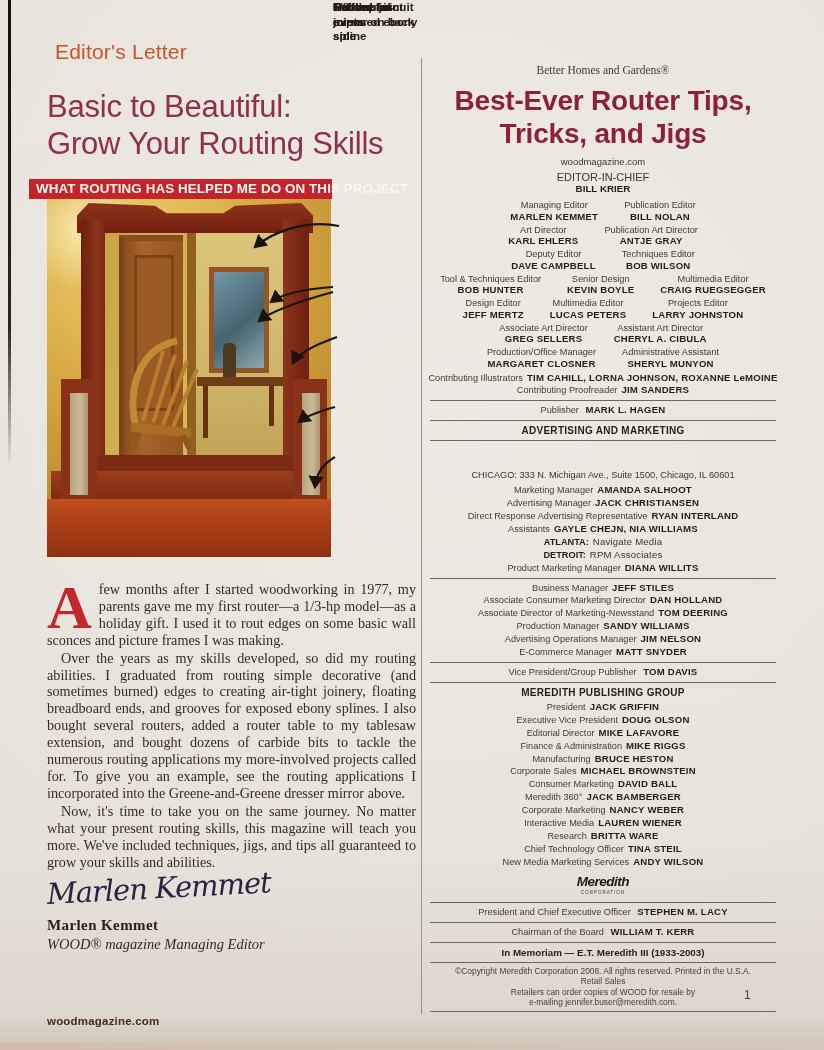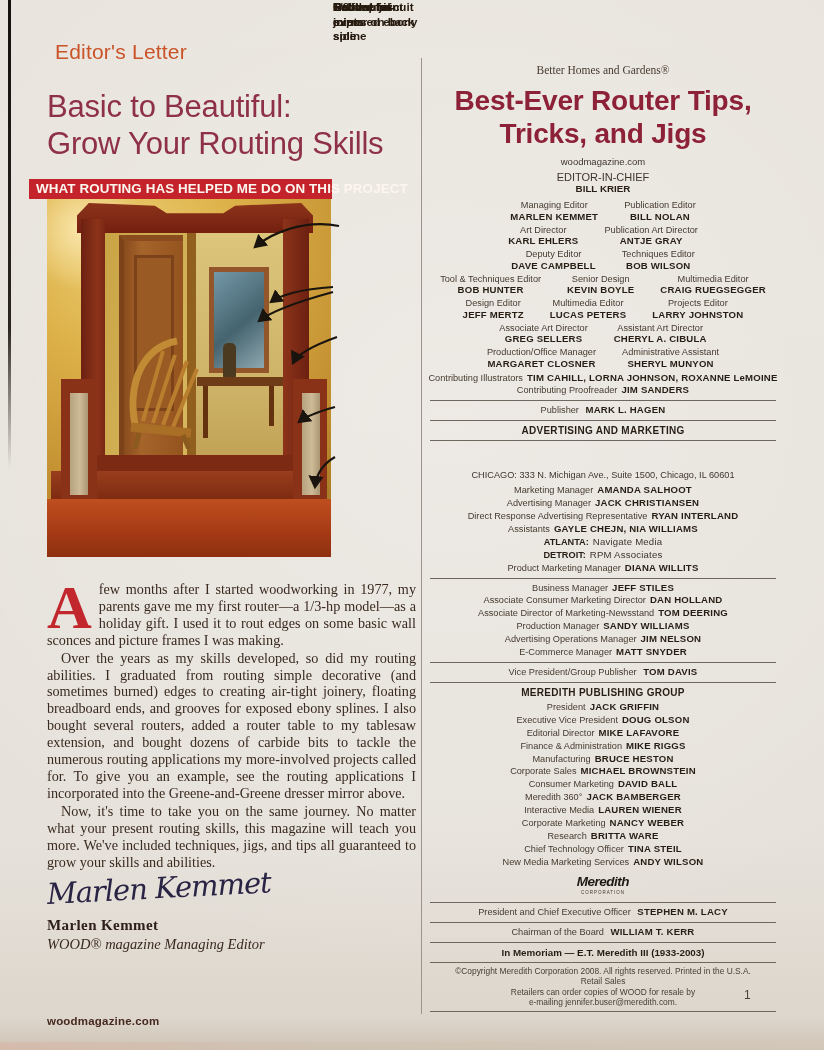--- a/index.html
+++ b/index.html
@@ -395,23 +395,23 @@
       <div class="entry"><span class="role">Finance &amp; Administration</span><span class="name">MIKE RIGGS</span></div>
 
       <div class="entry"><span class="role">Manufacturing</span><span class="name">BRUCE HESTON</span></div>
 
       <div class="entry"><span class="role">Corporate Sales</span><span class="name">MICHAEL BROWNSTEIN</span></div>
 
       <div class="entry"><span class="role">Consumer Marketing</span><span class="name">DAVID BALL</span></div>
 
       <div class="entry"><span class="role">Meredith 360°</span><span class="name">JACK BAMBERGER</span></div>
 
+      <div class="entry"><span class="role">Corporate Marketing</span><span class="name">NANCY WEBER</span></div>
+
       <div class="entry"><span class="role">Interactive Media</span><span class="name">LAUREN WIENER</span></div>
-
-      <div class="entry"><span class="role">Corporate Marketing</span><span class="name">NANCY WEBER</span></div>
 
       <div class="entry"><span class="role">Research</span><span class="name">BRITTA WARE</span></div>
 
       <div class="entry"><span class="role">Chief Technology Officer</span><span class="name">TINA STEIL</span></div>
 
       <div class="entry"><span class="role">New Media Marketing Services</span><span class="name">ANDY WILSON</span></div>
 
   </div>
 
   <div class="m-logo">

